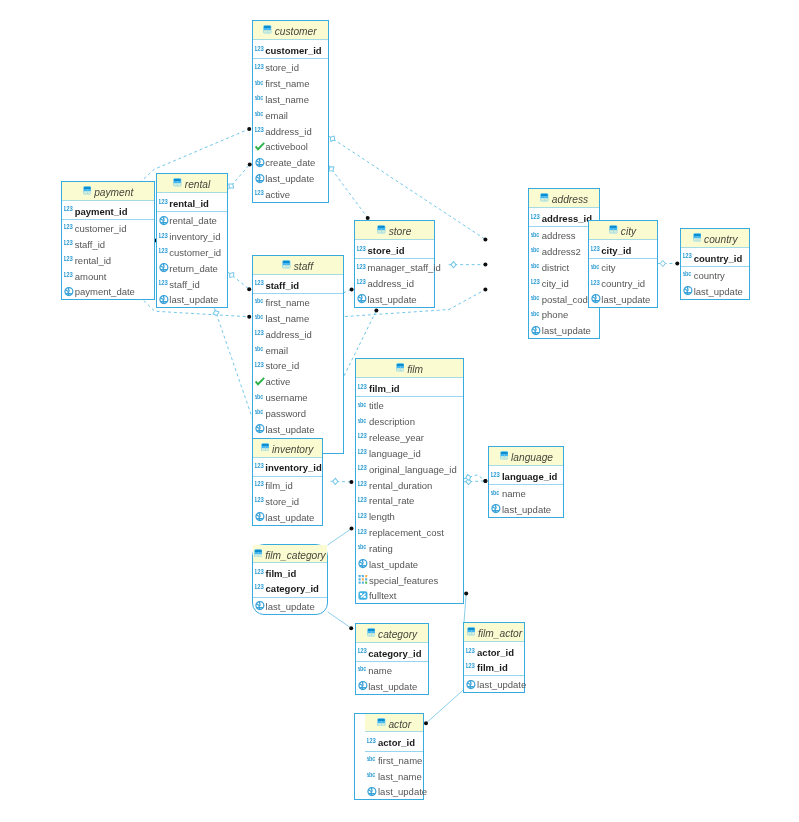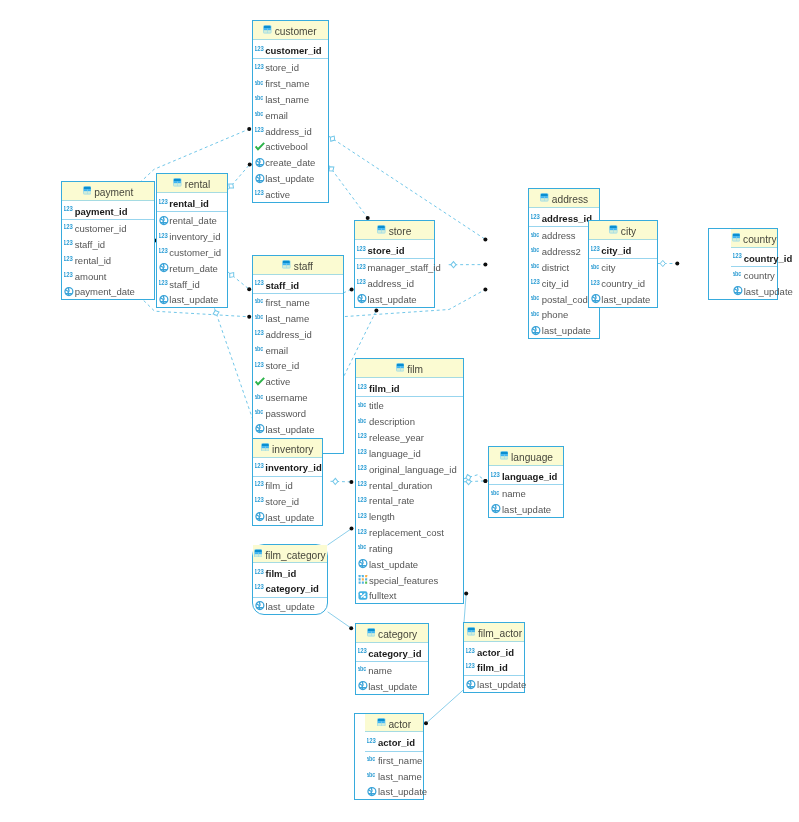--- a/index.html
+++ b/index.html
@@ -3,21 +3,21 @@
 <meta charset="utf-8">
 <title>ER Diagram</title>
 <style>
   html,body{margin:0;padding:0;}
   body{width:799px;height:822px;background:#ffffff;
        font-family:"Liberation Sans",sans-serif;overflow:hidden;position:relative;}
   #diagram{position:absolute;left:0;top:0;width:799px;height:822px;}
   svg#links{position:absolute;left:0;top:0;width:799px;height:822px;pointer-events:none;}
   .tbl{position:absolute;box-sizing:border-box;border:1px solid #37abdd;background:#fff;}
   .thead{background:#fbfbd2;border-bottom:1px solid #a5dbe2;height:18.8px;
-         display:flex;align-items:center;justify-content:center;gap:2.8px;box-sizing:border-box;}
+         display:flex;align-items:center;justify-content:center;gap:2.8px;box-sizing:border-box;font-style:italic;}
   .ticon{display:flex;align-items:center;position:relative;top:-0.6px;}
   .ticon svg{display:block;}
   .tname{font-size:10.2px;color:#46463c;line-height:1;position:relative;top:2.4px;}
   .pksec{border-bottom:1px solid #98d5ee;padding:1.55px 0 1.55px 0;}
   .bodysec{padding:0 0 0 0;}
   .row{height:15.85px;display:flex;align-items:center;padding-left:2.1px;box-sizing:border-box;}
   .cname{font-size:9.5px;color:#555555;white-space:nowrap;line-height:1;margin-left:0px;position:relative;top:0.8px;}
   .row.pk{height:15.19px;}
   .row.pk .cname{position:relative;top:1.4px;}
   .row.pk .cname{font-weight:bold;color:#1a1a1a;}
@@ -768,21 +768,21 @@
                 <path d="M4.3 1.95 L5.1 5.2"></path>
                 <path d="M2.15 7.75 L7.45 7.75"></path>
                 <path d="M4.35 6.35 L4.35 9.45"></path>
               </g>
             </svg>
           </span>
       <span class="cname">last_update</span>
     </div>
       </div>
     </div>
-    <div class="tbl" style="left: 708px; top: 228px; width: 70.2px; padding-left: 22px;">
+    <div class="tbl" style="left: 680px; top: 228px; width: 70.2px;">
       <div class="thead">
         <span class="ticon">
           <svg width="8.6" height="8.5" viewBox="0 0 8.6 8.5">
             <rect x="0.1" y="0.1" width="8.4" height="8.3" rx="1.5" fill="#9ad9e8"></rect>
             <path d="M0.8 1.8 a1.1 1.1 0 0 1 1.1 -1.1 h4.8 a1.1 1.1 0 0 1 1.1 1.1 v1.35 h-7.0 z" fill="#0a8ed0"></path>
             <rect x="0.8" y="3.15" width="3.25" height="2.05" fill="#3fb4f2"></rect>
             <rect x="4.55" y="3.15" width="3.25" height="2.05" fill="#3fb4f2"></rect>
             <rect x="0.8" y="5.3" width="3.25" height="2.4" fill="#d3eed8"></rect>
             <rect x="4.55" y="5.3" width="3.25" height="2.4" fill="#d3eed8"></rect>
           </svg>

